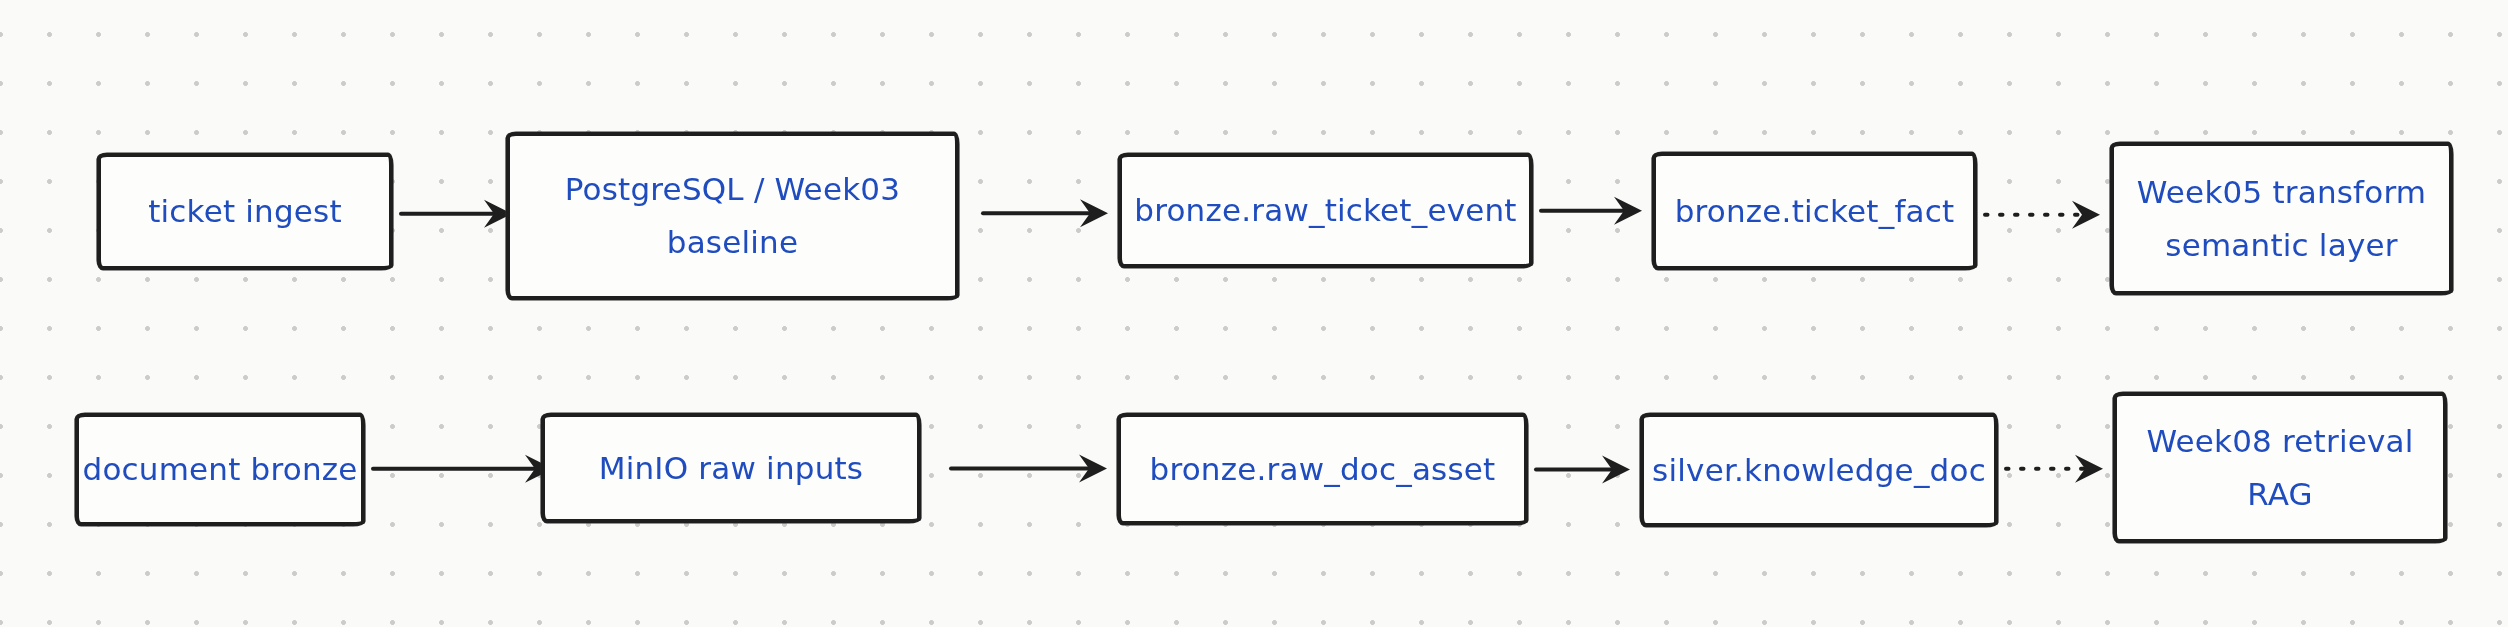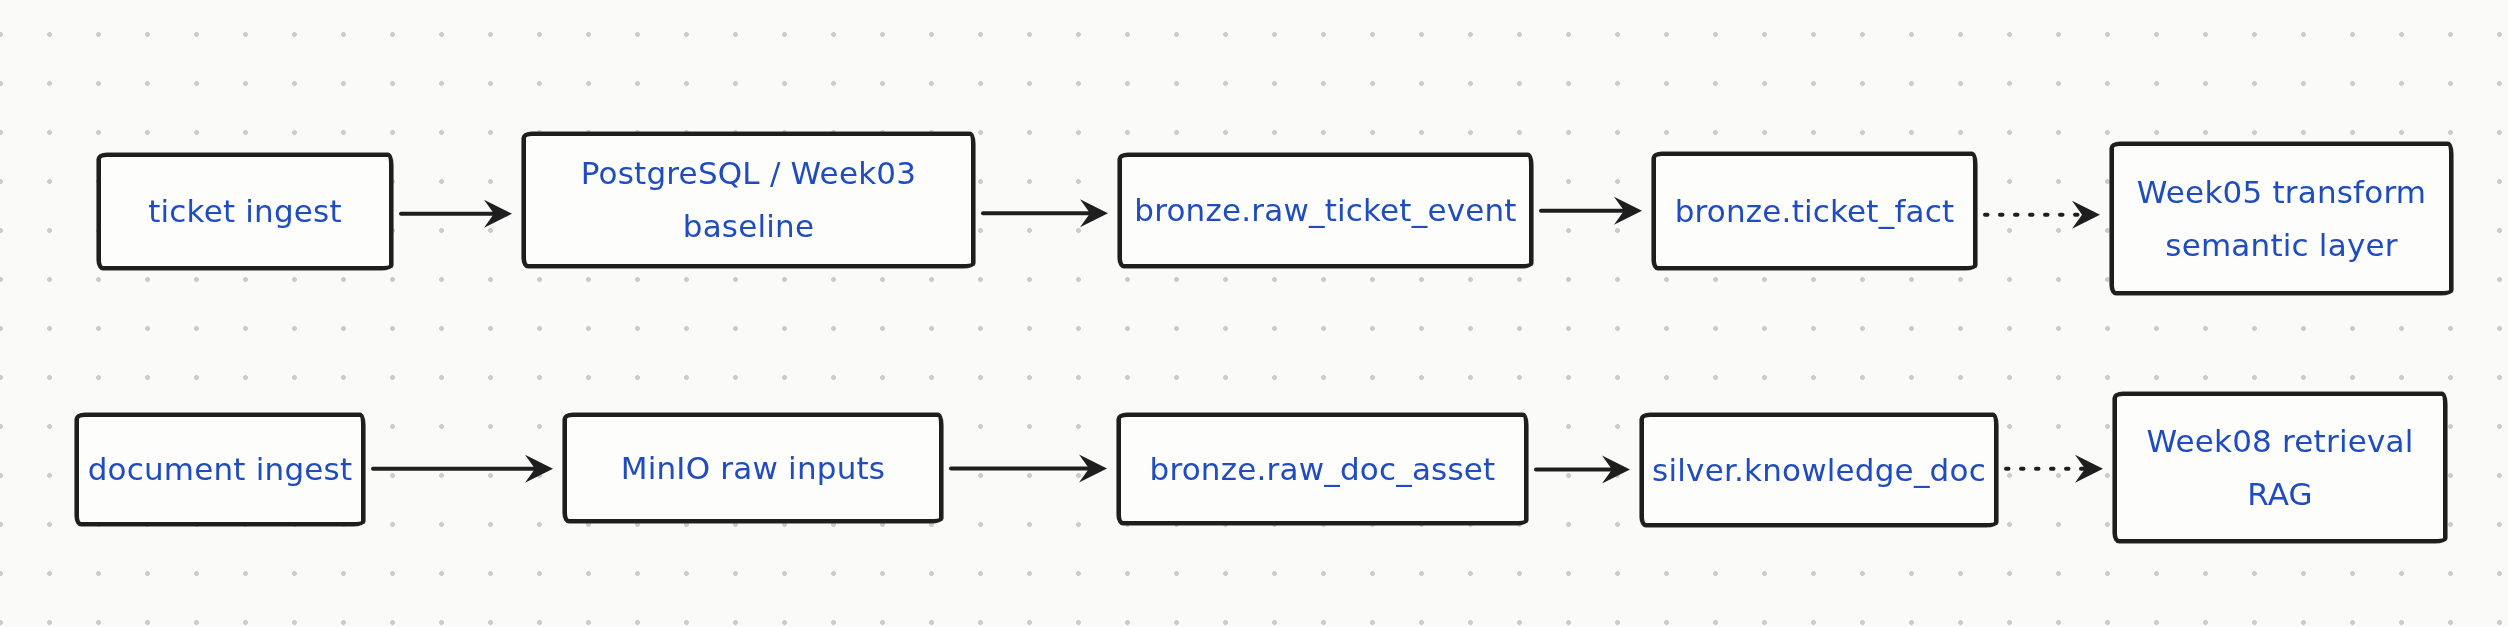--- a/index.html
+++ b/index.html
@@ -79,38 +79,38 @@
       </g>
       <g>
         <line x1="2006" y1="468.75" x2="2084" y2="468.75" stroke="#1e1e1e" stroke-width="4" stroke-linecap="round" stroke-dasharray="2.5 12.5"></line>
         <path d="M 2103 468.75 L 2075 454.75 L 2085 468.75 L 2075 482.75 Z" fill="#1e1e1e"></path>
       </g>
     </svg>
   <div id="nodes">
       <div class="node" style="left: 97px; top: 153px; width: 296px; height: 117px; background: rgb(253, 253, 252); border-color: rgb(30, 30, 30); align-items: center;">
         <span class="node-label" style="color: rgb(31, 76, 190);">ticket ingest</span>
       </div>
-      <div class="node" style="left: 522px; top: 132px; width: 453px; height: 136px; background: rgb(253, 253, 252); border-color: rgb(30, 30, 30);">
+      <div class="node" style="left: 506px; top: 132px; width: 453px; height: 168px; background: rgb(253, 253, 252); border-color: rgb(30, 30, 30);">
         <span class="node-label" style="color: rgb(31, 76, 190);">PostgreSQL / Week03
 baseline</span>
       </div>
       <div class="node" style="left: 1118px; top: 153px; width: 415px; height: 115px; background: rgb(253, 253, 252); border-color: rgb(30, 30, 30);">
         <span class="node-label" style="color: rgb(31, 76, 190);">bronze.raw_ticket_event</span>
       </div>
       <div class="node" style="left: 1652px; top: 152px; width: 325px; height: 118px; background: rgb(253, 253, 252); border-color: rgb(30, 30, 30);">
         <span class="node-label" style="color: rgb(31, 76, 190);">bronze.ticket_fact</span>
       </div>
       <div class="node" style="left: 2110px; top: 142px; width: 343px; height: 153px; background: rgb(253, 253, 252); border-color: rgb(30, 30, 30);">
         <span class="node-label" style="color: rgb(31, 76, 190);">Week05 transform
 semantic layer</span>
       </div>
       <div class="node" style="left: 75px; top: 413px; width: 290px; height: 113px; background: rgb(253, 253, 252); border-color: rgb(30, 30, 30);">
-        <span class="node-label" style="color: rgb(31, 76, 190);">document ingest</span>
+        <span class="node-label" style="color: rgb(31, 76, 190);">document bronze</span>
       </div>
-      <div class="node" style="left: 563px; top: 413px; width: 380px; height: 110px; background: rgb(253, 253, 252); border-color: rgb(30, 30, 30);">
+      <div class="node" style="left: 541px; top: 413px; width: 380px; height: 110px; background: rgb(253, 253, 252); border-color: rgb(30, 30, 30);">
         <span class="node-label" style="color: rgb(31, 76, 190);">MinIO raw inputs</span>
       </div>
       <div class="node" style="left: 1117px; top: 413px; width: 411px; height: 112px; background: rgb(253, 253, 252); border-color: rgb(30, 30, 30);">
         <span class="node-label" style="color: rgb(31, 76, 190);">bronze.raw_doc_asset</span>
       </div>
       <div class="node" style="left: 1640px; top: 413px; width: 358px; height: 114px; background: rgb(253, 253, 252); border-color: rgb(30, 30, 30); align-items: center;">
         <span class="node-label" style="color: rgb(31, 76, 190);">silver.knowledge_doc</span>
       </div>
       <div class="node" style="left: 2113px; top: 392px; width: 334px; height: 151px; background: rgb(253, 253, 252); border-color: rgb(30, 30, 30); justify-content: center;">
         <span class="node-label" style="color: rgb(31, 76, 190);">Week08 retrieval

